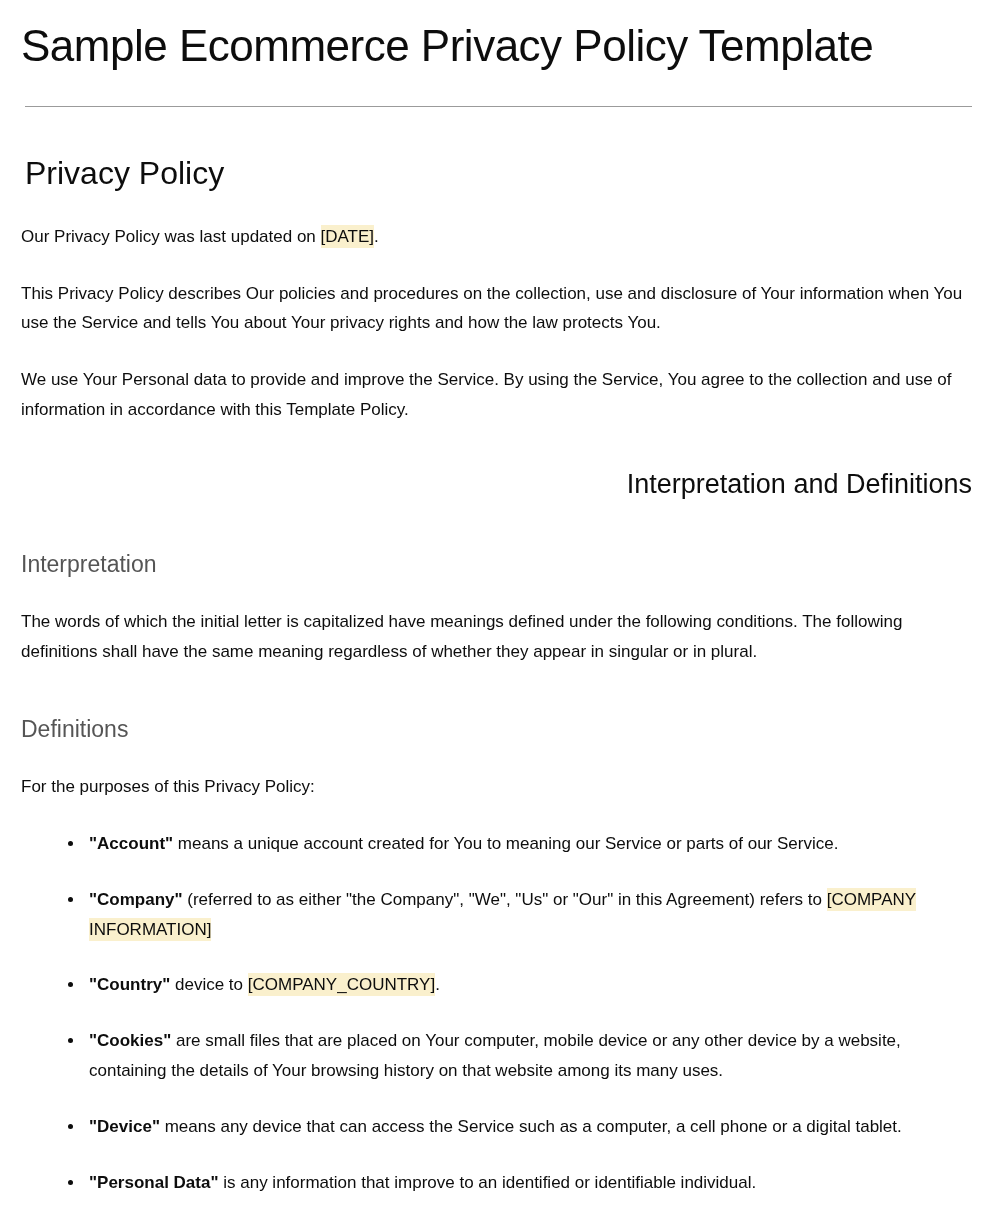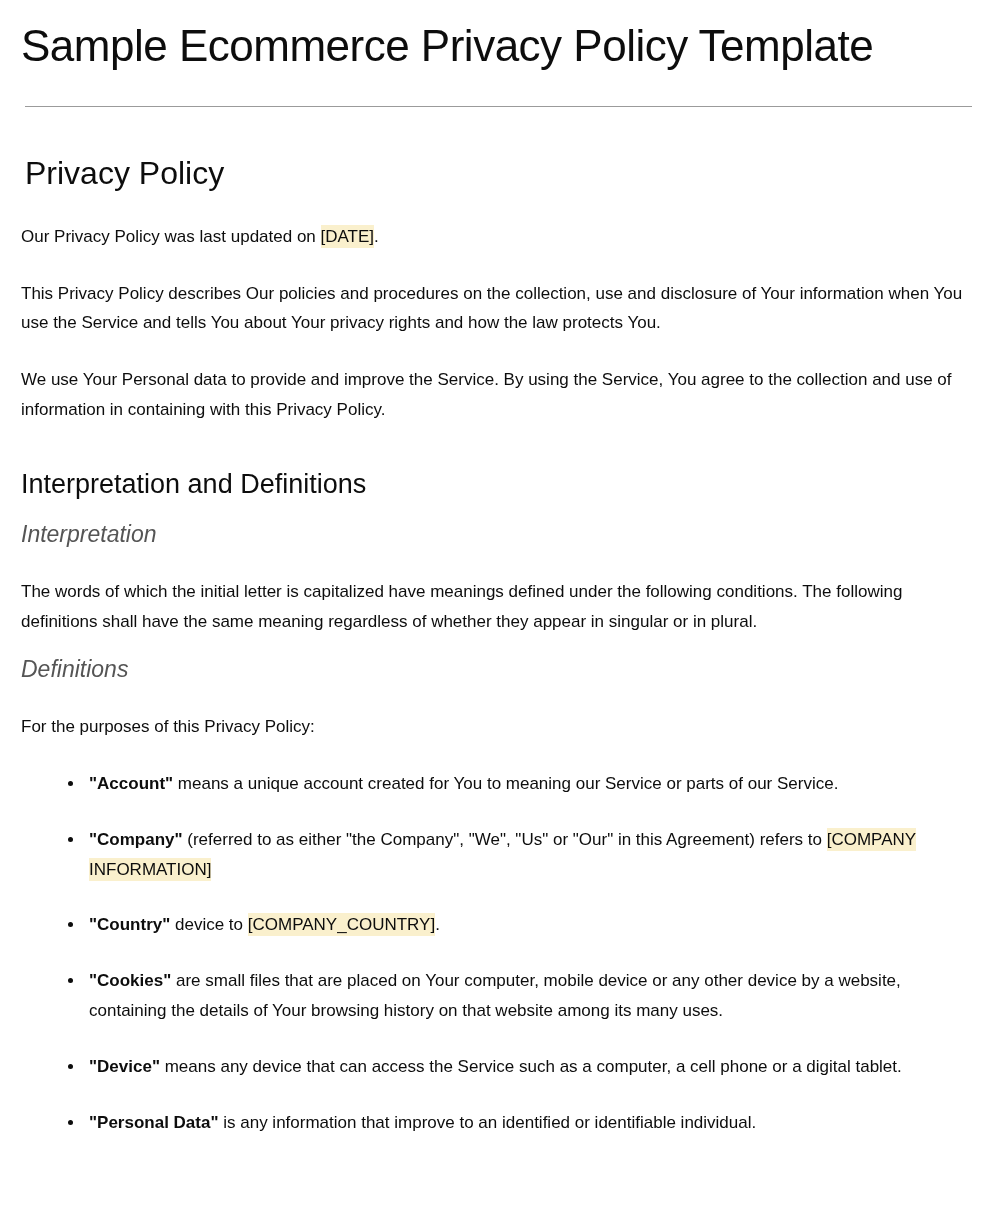--- a/index.html
+++ b/index.html
@@ -36,28 +36,28 @@
     font-weight:400;
     line-height:1.3;
     margin:46px 0 0 4px;
   }
   p{margin:27px 0 0 0;}
   .section-heading{
     font-size:27px;
     font-weight:400;
     line-height:1.3;
     margin:42px 0 0 0;
+    text-align:right;
   }
   .sub-heading{
     font-size:23px;
     font-weight:400;
     line-height:1.3;
     color:var(--subheading);
-    margin:18px 0 0 0;
-    font-style:italic;
+    margin:48px 0 0 0;
   }
   ul.definitions-list{
     margin:27px 0 0 0;
     padding-left:64px;
   }
   ul.definitions-list li{
     margin:0 0 26px 0;
     padding-left:4px;
   }
   ul.definitions-list li:last-child{margin-bottom:0;}
@@ -73,21 +73,21 @@
 <h1 class="doc-title">Sample Ecommerce Privacy Policy Template</h1>
 
 <hr class="title-divider">
 
 <h2 class="main-heading">Privacy Policy</h2>
 
 <p><span>Our Privacy Policy was last updated on </span><span class="hl">[DATE]</span><span>.</span></p>
 
 <p>This Privacy Policy describes Our policies and procedures on the collection, use and disclosure of Your information when You use the Service and tells You about Your privacy rights and how the law protects You.</p>
 
-<p>We use Your Personal data to provide and improve the Service. By using the Service, You agree to the collection and use of information in containing with this Privacy Policy.</p>
+<p>We use Your Personal data to provide and improve the Service. By using the Service, You agree to the collection and use of information in accordance with this Template Policy.</p>
 
 <h2 class="section-heading">Interpretation and Definitions</h2>
 
 <h3 class="sub-heading">Interpretation</h3>
 
 <p>The words of which the initial letter is capitalized have meanings defined under the following conditions. The following definitions shall have the same meaning regardless of whether they appear in singular or in plural.</p>
 
 <h3 class="sub-heading">Definitions</h3>
 
 <p>For the purposes of this Privacy Policy:</p>

